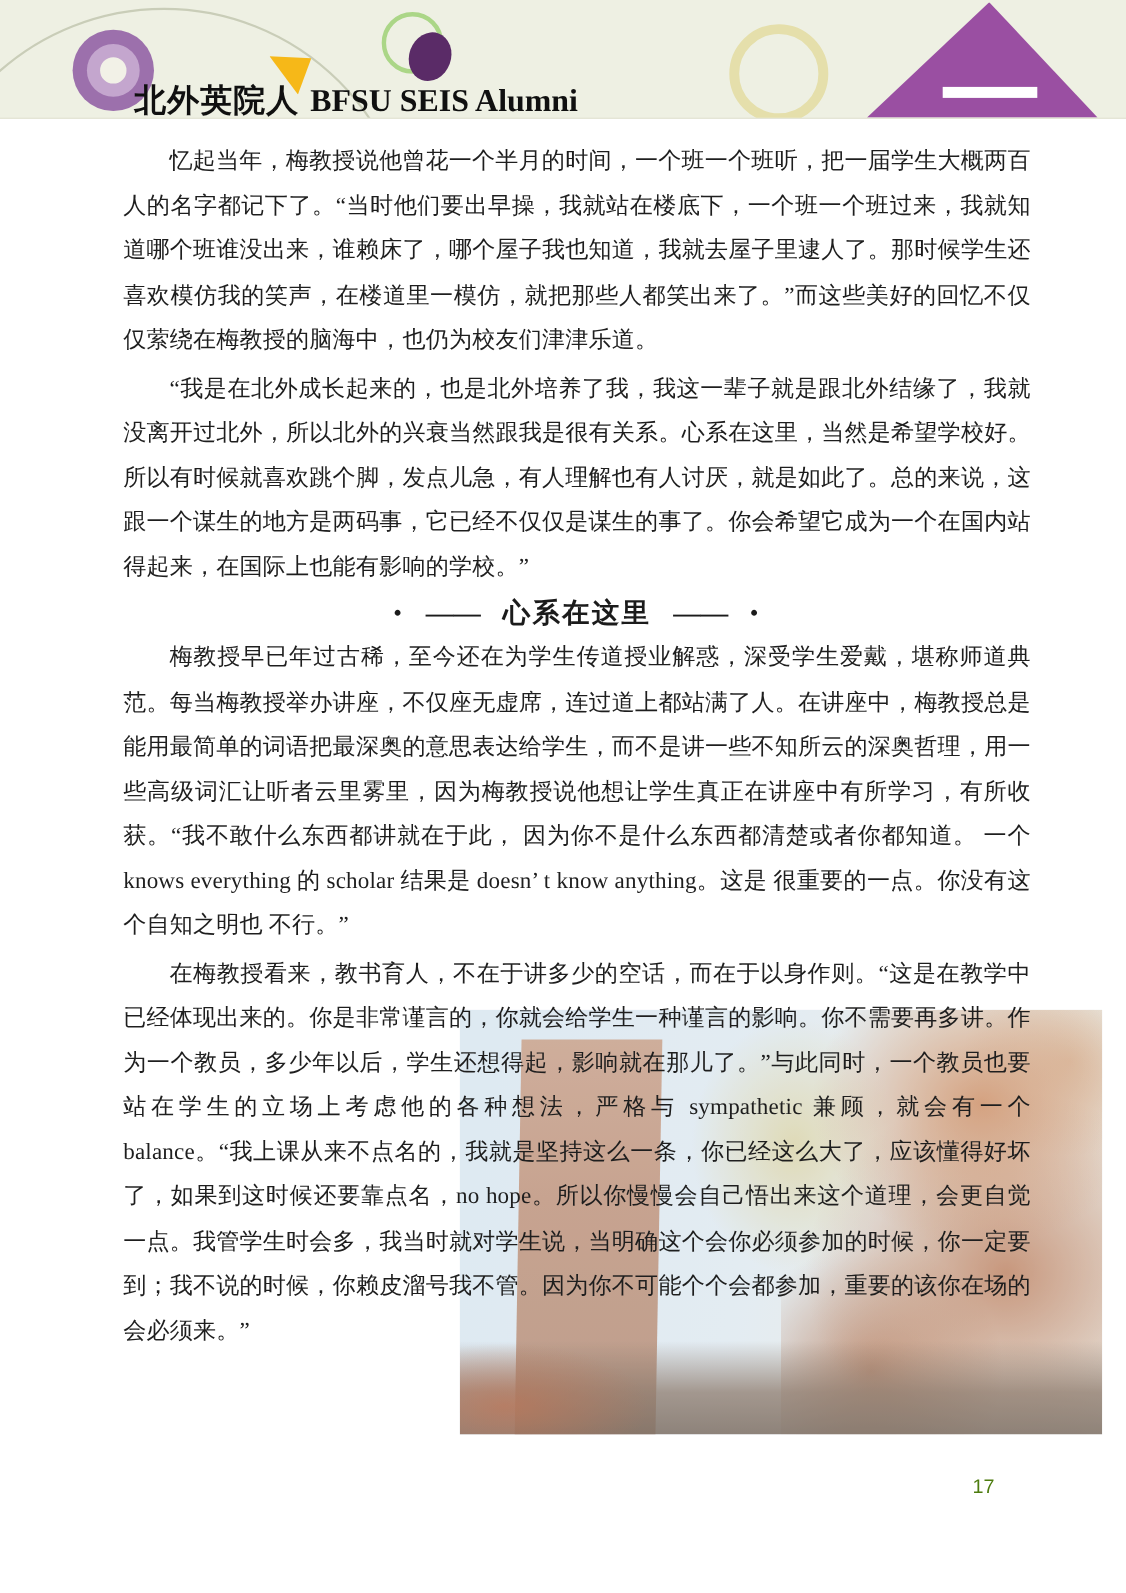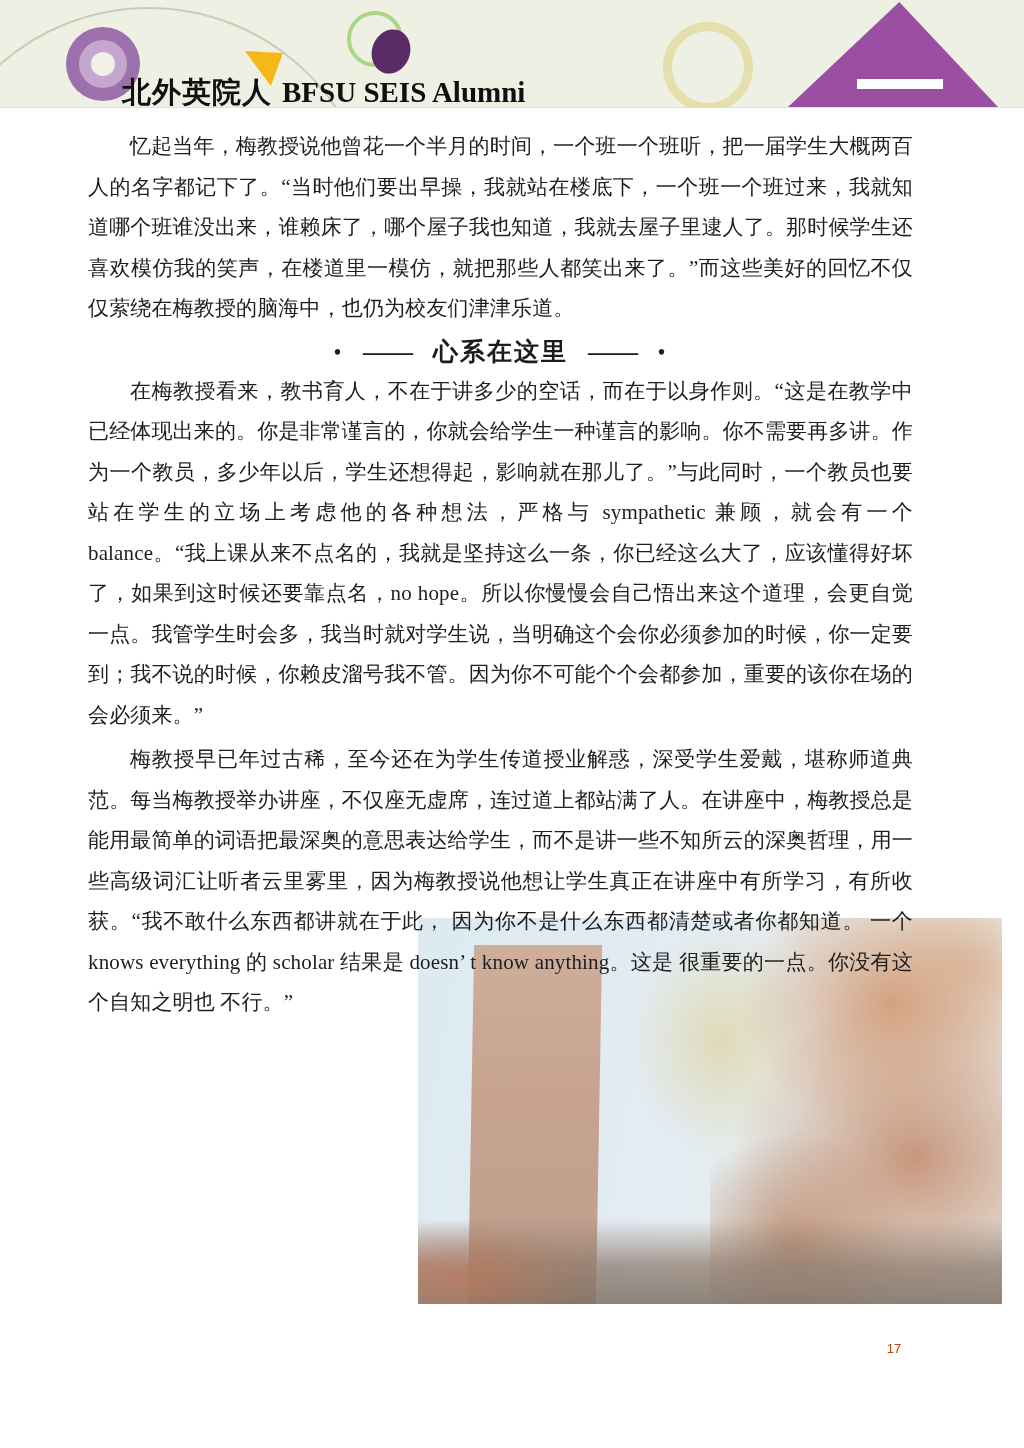--- a/index.html
+++ b/index.html
@@ -69,38 +69,38 @@
       radial-gradient(ellipse 80% 55% at 70% 62%, rgba(175,99,59,0.8), transparent 78%),
       radial-gradient(ellipse 55% 40% at 28% 85%, rgba(163,93,56,0.75), transparent 75%),
       radial-gradient(ellipse 45% 30% at 90% 12%, rgba(200,140,90,0.5), transparent 75%); }
   .ph-ground { position:absolute; left:0; bottom:0; width:100%; height:22%;
     background:
       radial-gradient(ellipse 30% 90% at 7% 70%, rgba(178,85,45,0.7), transparent 75%),
       linear-gradient(180deg, rgba(118,94,75,0) 0%, rgba(114,91,74,0.75) 55%, rgba(95,77,63,0.85) 100%); }
 
   
   .article {
-    position:absolute; left:88px; top:126px; width:825px; z-index:2;
+    position:absolute; left:112px; top:126px; width:825px; z-index:2;
     color:#1e1e1e; font-size:21px; line-height:40.5px;
     text-align:justify; letter-spacing:0.15px;
   }
   .body-par { margin:0 0 4px 0; text-indent:2em; }
   .section-heading {
     display:flex; justify-content:center; align-items:center; gap:20px;
     height:38px; line-height:38px; font-weight:700; font-size:25px; color:#1b1b1b;
     text-indent:0; letter-spacing:2px;
   }
   .section-heading .dot { font-size:20px; }
   .section-heading .dash { letter-spacing:0; font-weight:700; }
 
   
   .page-number {
     position:absolute; left:874px; top:1341px; width:40px; text-align:center;
     font-family:"Liberation Sans","DejaVu Sans",sans-serif;
-    font-size:13px; color:#c2410c; z-index:2;
+    font-size:18px; color:#4d7c0f; z-index:2;
   }
 </style>
 </head>
 <body>
 
 <div class="page">
 
   <div class="masthead">
     <div class="arc"></div>
     <div class="donut">
@@ -123,28 +123,29 @@
   <div class="photo">
     <div class="ph-sky"></div>
     <div class="ph-tower"></div>
     <div class="ph-midtree"></div>
     <div class="ph-foliage"></div>
     <div class="ph-ground"></div>
   </div>
 
   <div class="article">
     <p class="body-par">忆起当年，梅教授说他曾花一个半月的时间，一个班一个班听，把一届学生大概两百人的名字都记下了。“当时他们要出早操，我就站在楼底下，一个班一个班过来，我就知道哪个班谁没出来，谁赖床了，哪个屋子我也知道，我就去屋子里逮人了。那时候学生还喜欢模仿我的笑声，在楼道里一模仿，就把那些人都笑出来了。”而这些美好的回忆不仅仅萦绕在梅教授的脑海中，也仍为校友们津津乐道。</p>
+    <p class="body-par">“我是在北外成长起来的，也是北外培养了我，我这一辈子就是跟北外结缘了，我就没离开过北外，所以北外的兴衰当然跟我是很有关系。心系在这里，当然是希望学校好。所以有时候就喜欢跳个脚，发点儿急，有人理解也有人讨厌，就是如此了。总的来说，这跟一个谋生的地方是两码事，它已经不仅仅是谋生的事了。你会希望它成为一个在国内站得起来，在国际上也能有影响的学校。”</p>
 
     <div class="section-heading">
       <span class="dot">•</span>
       <span class="dash">——</span>
       <span class="ht">心系在这里</span>
       <span class="dash">——</span>
       <span class="dot">•</span>
     </div>
 
+    <p class="body-par">梅教授早已年过古稀，至今还在为学生传道授业解惑，深受学生爱戴，堪称师道典范。每当梅教授举办讲座，不仅座无虚席，连过道上都站满了人。在讲座中，梅教授总是能用最简单的词语把最深奥的意思表达给学生，而不是讲一些不知所云的深奥哲理，用一些高级词汇让听者云里雾里，因为梅教授说他想让学生真正在讲座中有所学习，有所收获。“我不敢什么东西都讲就在于此， 因为你不是什么东西都清楚或者你都知道。 一个 knows everything 的 scholar 结果是 doesn’ t know anything。这是 很重要的一点。你没有这个自知之明也 不行。”</p>
     <p class="body-par">在梅教授看来，教书育人，不在于讲多少的空话，而在于以身作则。“这是在教学中已经体现出来的。你是非常谨言的，你就会给学生一种谨言的影响。你不需要再多讲。作为一个教员，多少年以后，学生还想得起，影响就在那儿了。”与此同时，一个教员也要站在学生的立场上考虑他的各种想法，严格与 sympathetic 兼顾，就会有一个 balance。“我上课从来不点名的，我就是坚持这么一条，你已经这么大了，应该懂得好坏了，如果到这时候还要靠点名，no hope。所以你慢慢会自己悟出来这个道理，会更自觉一点。我管学生时会多，我当时就对学生说，当明确这个会你必须参加的时候，你一定要到；我不说的时候，你赖皮溜号我不管。因为你不可能个个会都参加，重要的该你在场的会必须来。”</p>
-    <p class="body-par">梅教授早已年过古稀，至今还在为学生传道授业解惑，深受学生爱戴，堪称师道典范。每当梅教授举办讲座，不仅座无虚席，连过道上都站满了人。在讲座中，梅教授总是能用最简单的词语把最深奥的意思表达给学生，而不是讲一些不知所云的深奥哲理，用一些高级词汇让听者云里雾里，因为梅教授说他想让学生真正在讲座中有所学习，有所收获。“我不敢什么东西都讲就在于此， 因为你不是什么东西都清楚或者你都知道。 一个 knows everything 的 scholar 结果是 doesn’ t know anything。这是 很重要的一点。你没有这个自知之明也 不行。”</p>
   </div>
 
   <div class="page-number">17</div>
 
 </div>
 
 </body></html>

